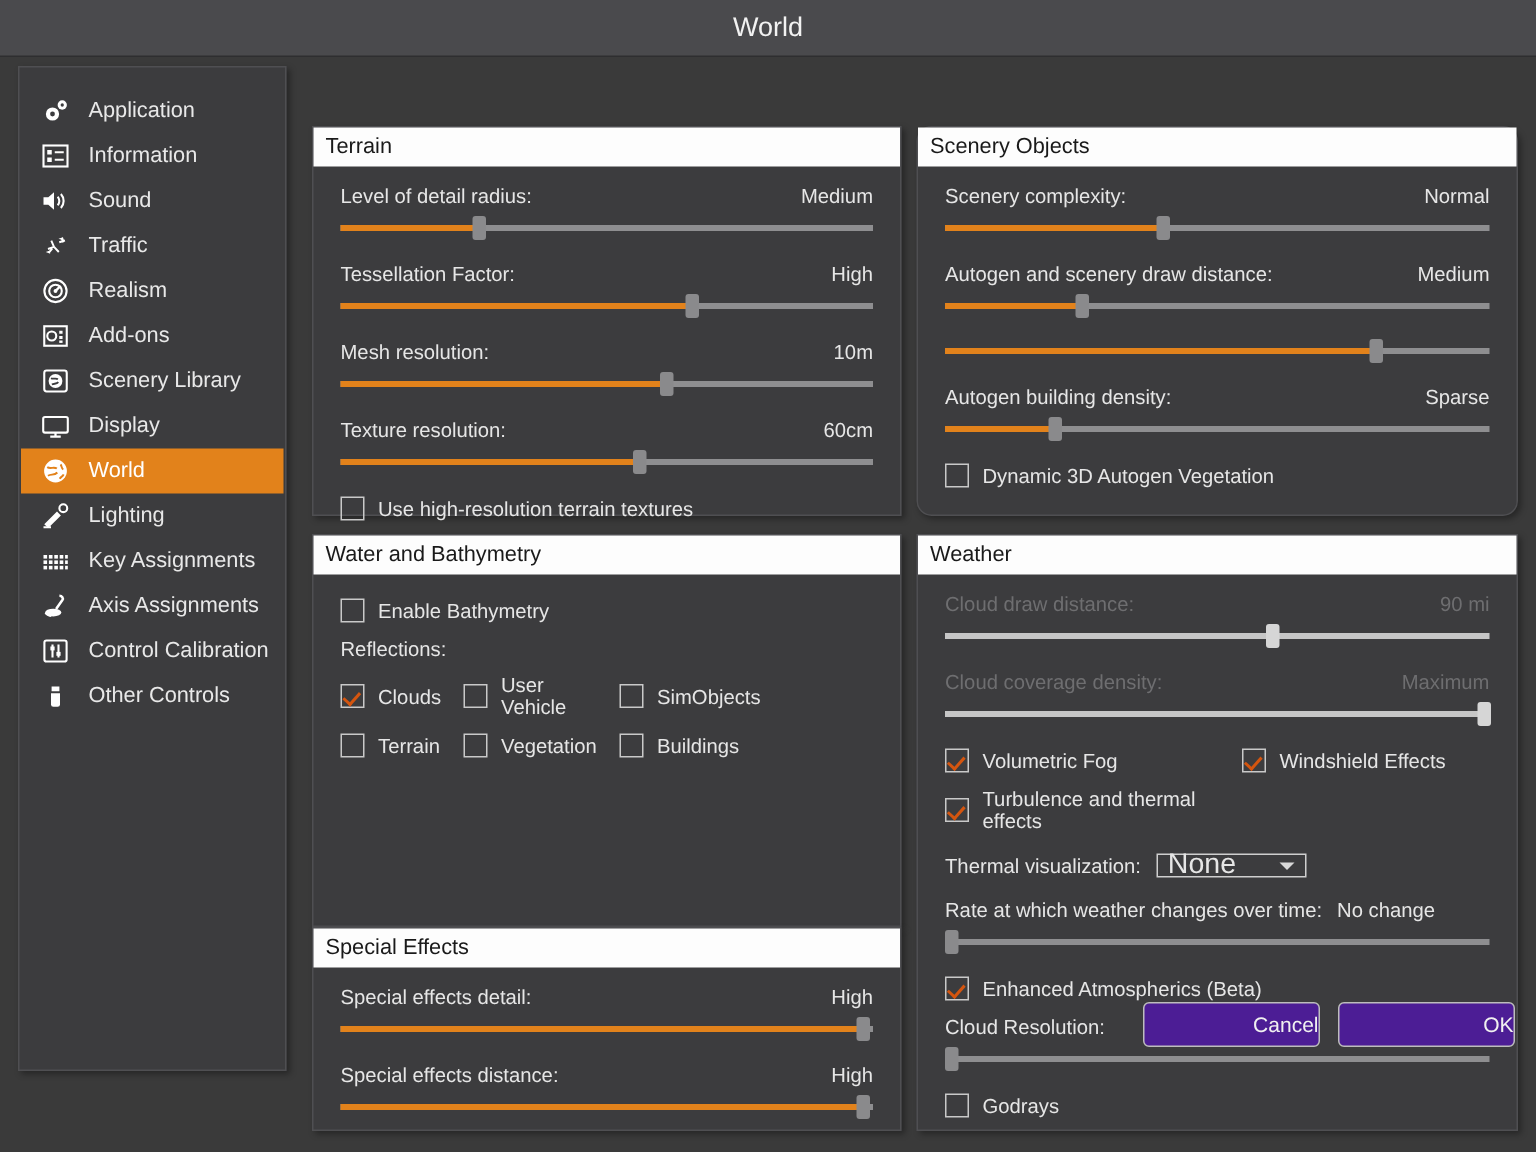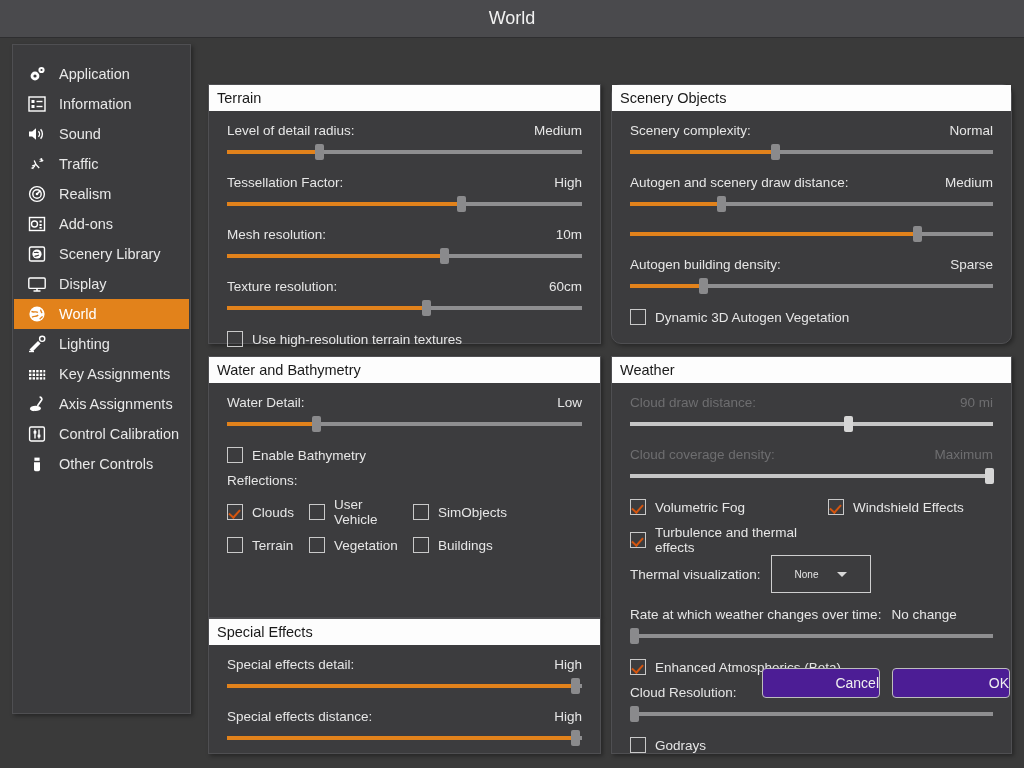--- a/index.html
+++ b/index.html
@@ -131,32 +131,32 @@
     transform: rotate(42deg);
   }
   .cb-row { display: flex; align-items: center; margin-bottom: 10px; }
 
   .group-label { color: #e6e6e6; font-size: 13.5px; margin: 6px 0 9px 0; }
 
   
   .reflect-grid { display: grid; grid-template-columns: 82px 104px auto; row-gap: 10px; }
 
   
-  .weather-cb-grid { display: grid; grid-template-columns: 198px auto; row-gap: 10px; }
+  .weather-cb-grid { display: grid; grid-template-columns: 198px auto; row-gap: 10px; margin-bottom: 14px; }
 
   
   .ddrow { display: flex; align-items: center; margin-bottom: 14px; }
   .ddrow .lbl { color: #e6e6e6; font-size: 13.5px; margin-right: 10px; }
   .dropdown {
-    width: 100px; height: 38px;
+    width: 100px; height: 16px;
     border: 1px solid #cfcfcf;
     background: #3c3c3e;
-    color: #e6e6e6; font-size: 10px;
+    color: #e6e6e6; font-size: 19px;
     display: flex; align-items: center; justify-content: space-between;
-    padding: 0 23px;
+    padding: 0 7px;
     cursor: pointer;
   }
   .caret {
     width: 0; height: 0;
     border-left: 5px solid transparent;
     border-right: 5px solid transparent;
     border-top: 5px solid #d8d8d8;
   }
 
   
@@ -460,31 +460,20 @@
     </label>
    </div>
       </div>
   </div>
 
   <div class="panel" id="panel-water">
     <div class="panel-header">
       <span>Water and Bathymetry</span>
     </div>
     <div class="panel-body" id="water-body">
-        <div class="srow">
-    <div class="srow-label">
-      <span>Water Detail:</span>
-      <span>Low</span>
-    </div>
-    <div class="slider">
-      <div class="track"></div>
-      <div class="fill" style="width:25%"></div>
-      <div class="thumb" style="left:25%"></div>
-    </div>
-  </div>
         <div class="cb-row" style="margin-top:4px">
      <label class="cb">
       <span class="box"></span>
       <span>Enable Bathymetry</span>
     </label>
    </div>
    <div class="group-label">Reflections:</div>
    <div class="reflect-grid">
      <label class="cb checked">
       <span class="box"></span>

